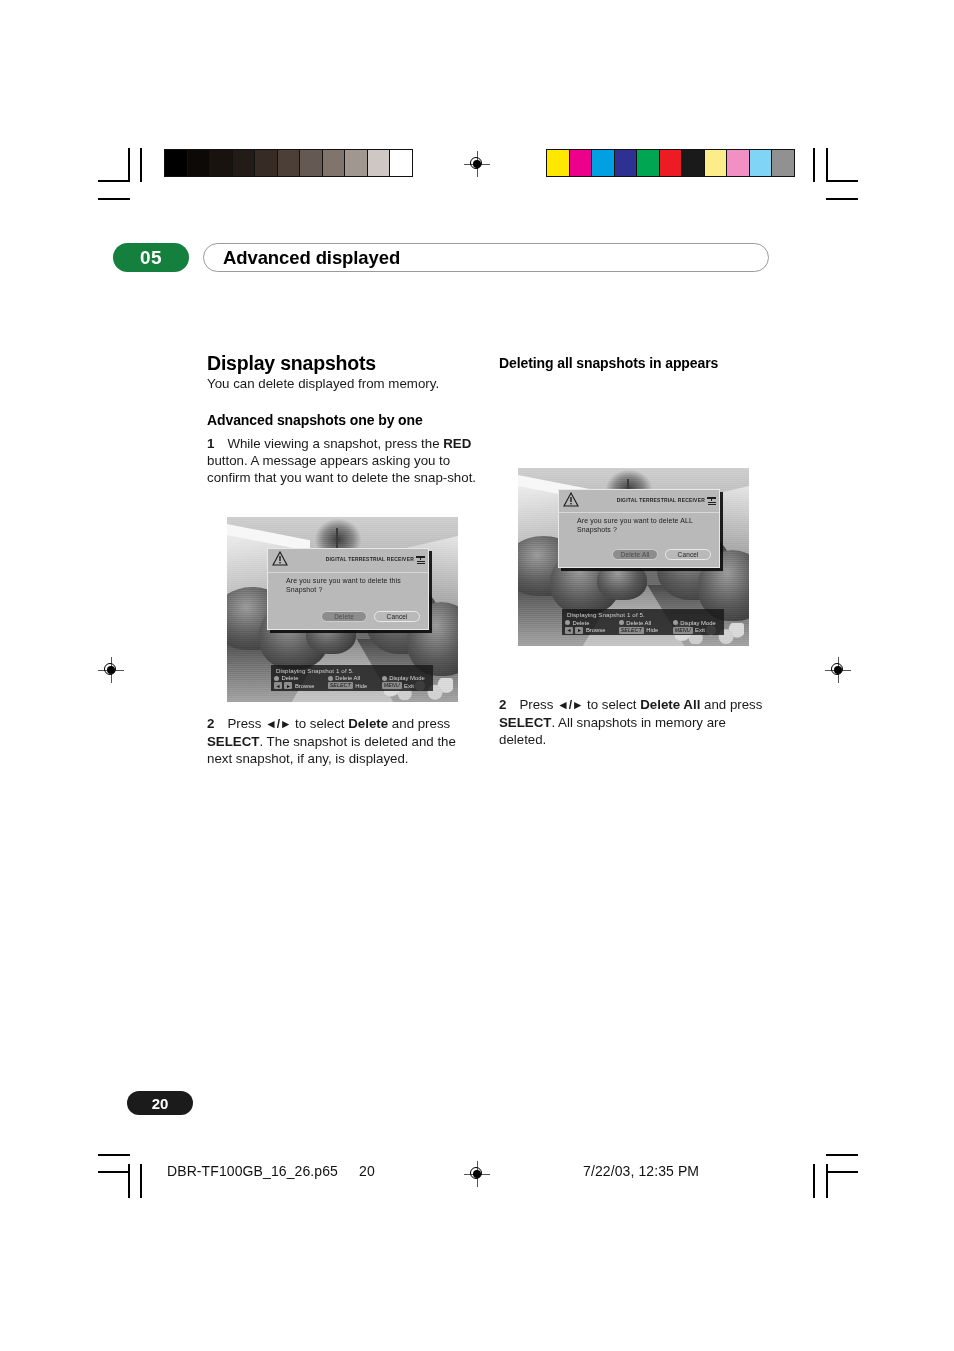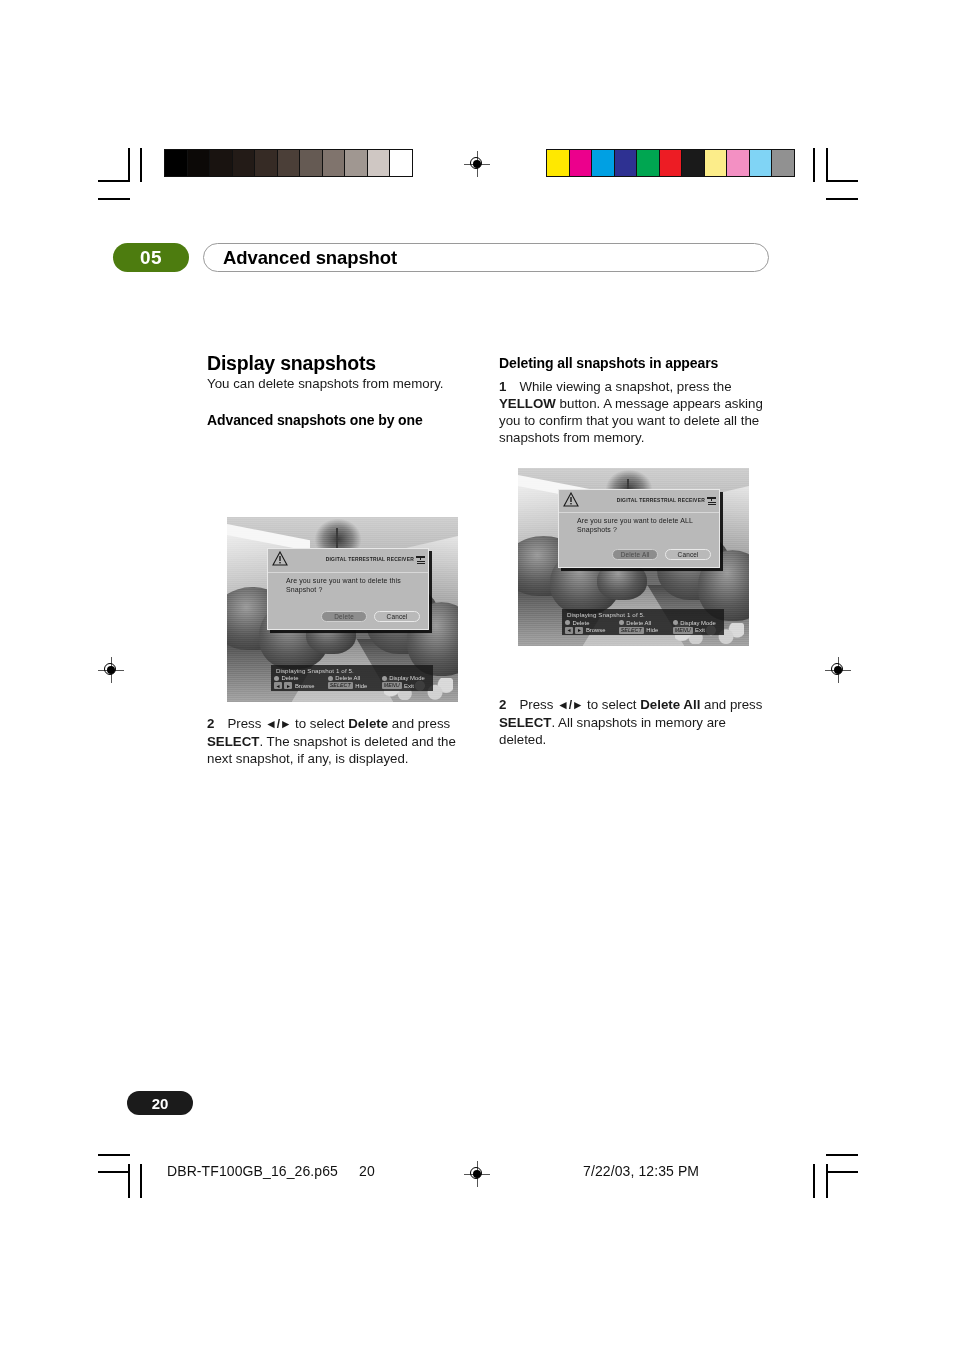--- a/index.html
+++ b/index.html
@@ -60,21 +60,21 @@
     box-sizing: content-box;
   }
   .cal-bar .swatch { width: 21.5px; height: 26px; }
   .cal-bar .swatch + .swatch { border-left: 1px solid #111; }
 
   
   .chapter-badge {
     position: absolute;
     left: 113px; top: 243px;
     width: 76px; height: 29px;
-    background: #4d7c0f;
+    background: #15803d;
     border-radius: 15px;
     color: #fff;
     font-weight: bold;
     font-size: 19px;
     display: flex;
     align-items: center;
     justify-content: center;
     letter-spacing: 0.5px;
   }
   .chapter-pill {
@@ -452,28 +452,29 @@
   <div class="rt-h"></div>
   <div class="rt-v"></div>
   <div class="rt-circle"></div>
   <div class="rt-dot"></div>
 </div>
 
 <div class="chapter-badge">
   <span>05</span>
 </div>
 <div class="chapter-pill">
-  <span class="chapter-title">Advanced snapshot</span>
+  <span class="chapter-title">Advanced displayed</span>
 </div>
 
 <div class="col col-left">
   <h2 class="sect">Display snapshots</h2>
-  <p class="body">You can delete snapshots from memory.</p>
+  <p class="body">You can delete displayed from memory.</p>
   <div class="gap-lg"></div>
   <h3 class="sub">Advanced snapshots one by one</h3>
+  <p class="body"><span class="step-num">1</span><span>While viewing a snapshot, press the </span><span class="b">RED</span><span> button. A message appears asking you to confirm that you want to delete the snap-shot.</span></p>
 </div>
 
 <div class="tv-shot shot-left">
   <div class="photo">
     <div class="sky"></div>
     <div class="bldg-left"></div>
     <div class="eave"></div>
     <div class="bldg-right"></div>
     <div class="wall-back"></div>
     <div class="tree-crown"></div>
@@ -545,21 +546,20 @@
     </div>
   </div>
 </div>
 
 <div class="col" style="left:207px; top:715px;">
   <p class="body"><span class="step-num">2</span><span>Press </span><span class="arrows b">◄/►</span><span> to select </span><span class="b">Delete</span><span> and press </span><span class="b">SELECT</span><span>. The snapshot is deleted and the next snapshot, if any, is displayed.</span></p>
 </div>
 
 <div class="col col-right">
   <h3 class="sub">Deleting all snapshots in appears</h3>
-  <p class="body"><span class="step-num">1</span><span>While viewing a snapshot, press the </span><span class="b">YELLOW</span><span> button. A message appears asking you to confirm that you want to delete all the snapshots from memory.</span></p>
 </div>
 
 <div class="tv-shot shot-right">
   <div class="photo">
     <div class="sky"></div>
     <div class="bldg-left"></div>
     <div class="eave"></div>
     <div class="bldg-right"></div>
     <div class="wall-back"></div>
     <div class="tree-crown"></div>

